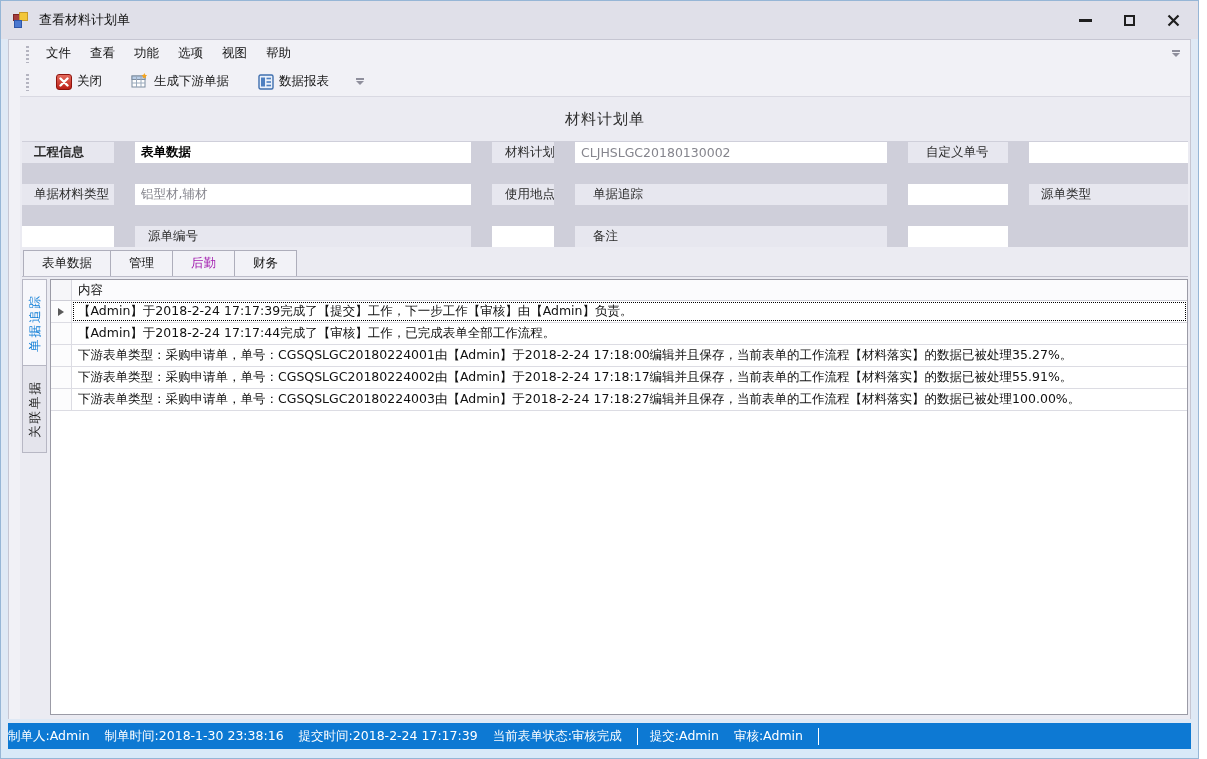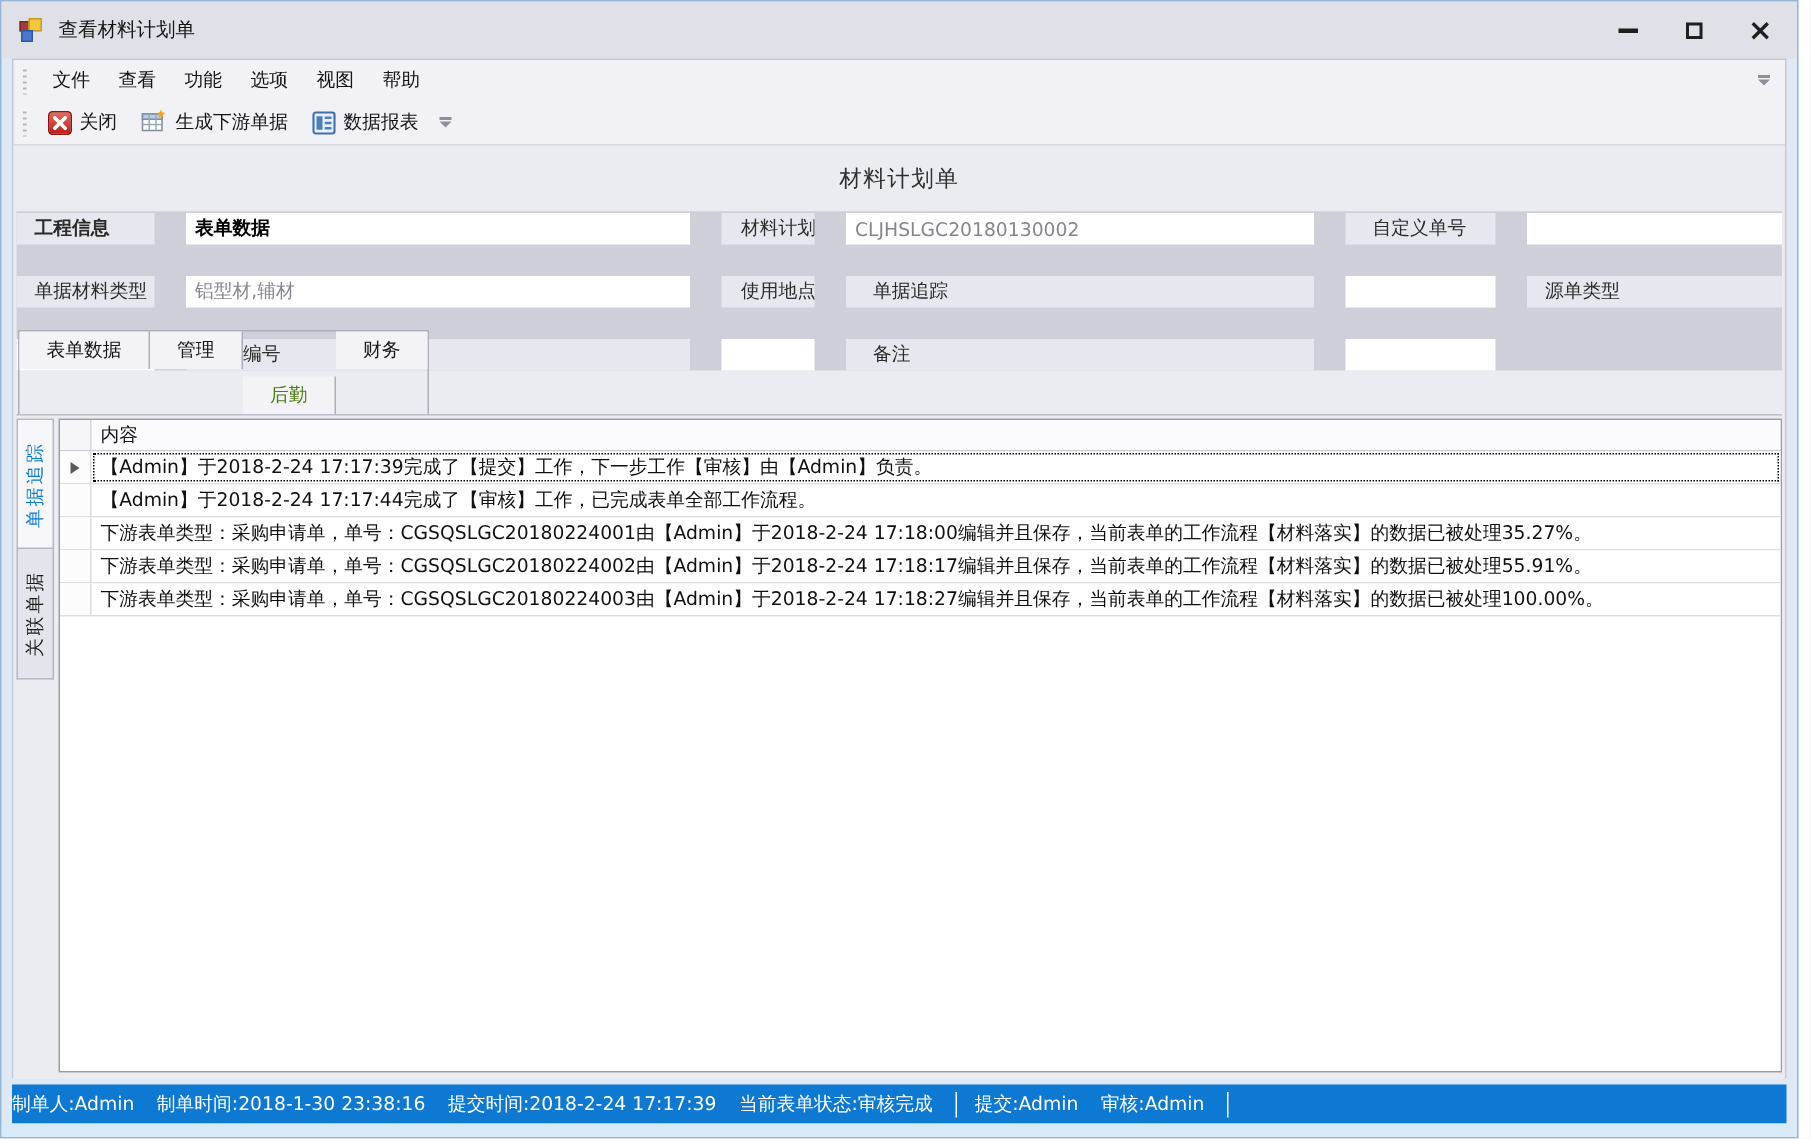--- a/index.html
+++ b/index.html
@@ -33,34 +33,35 @@
   .win-btn { width: 30px; height: 24px; display: flex; align-items: center; justify-content: center; cursor: default; }
   .glyph-min { width: 13px; height: 3px; background: #1f1f1f; }
   .glyph-max { width: 11px; height: 11px; border: 2px solid #1f1f1f; background: transparent; }
   
   .app-body {
     margin: 0 7px; flex: 1 1 auto;
     border: 1px solid #c6c6d2; border-bottom: none;
     background: #f1f1f6;
     display: flex; flex-direction: column;
     min-height: 0;
+    padding-left: 11px;
   }
   .grip {
     width: 5px; height: 18px; margin: 0 7px 0 3px; flex: 0 0 5px;
     background-image: radial-gradient(#b4b4c0 35%, transparent 36%);
     background-size: 5px 4px;
   }
   
   .menubar { height: 27px; flex: 0 0 27px; display: flex; align-items: center; padding-left: 2px; }
   .menu-item { padding: 3px 9px; margin-right: 1px; color: #141414; cursor: default; }
   .overflow-btn { margin-left: auto; margin-right: 8px; width: 12px; display:flex; flex-direction:column; align-items:center; gap:1px; cursor: default;}
   .overflow-btn .bar { width: 8px; height: 2px; background: #8f8f9c; }
   .overflow-btn .tri { width: 0; height: 0; border-left: 4px solid transparent; border-right: 4px solid transparent; border-top: 4px solid #8f8f9c; }
   
-  .toolbar { height: 29px; flex: 0 0 29px; display: flex; align-items: center; padding-left: 2px; }
+  .toolbar { height: 29px; flex: 0 0 29px; display: flex; align-items: center; padding-left: 2px; gap: 13px; }
   .tool-btn { display: flex; align-items: center; gap: 5px; padding: 3px 6px; margin-right: 4px; color: #141414; cursor: default; }
   .icon-close-red {
     width: 16px; height: 16px; border-radius: 3px;
     background: linear-gradient(#e56b5d, #bb1f17);
     border: 1px solid #8e130d;
     display: flex; align-items: center; justify-content: center;
   }
   .tool-icon-svg { display: block; }
   
   .content {
@@ -87,21 +88,21 @@
   .fcell.lab-mid { padding-left: 13px; }
   .fcell.lab-right { padding-left: 18px; }
   .fcell.bold { font-weight: bold; }
   .fval { background: #ffffff; display: flex; align-items: center; padding: 0 6px; color: #85858d; overflow: hidden; white-space: nowrap; }
   .fval.bold-black { color: #000; font-weight: bold; }
   
   .tabstrip { height: 27px; flex: 0 0 27px; display: flex; align-items: flex-end; margin-top: 3px; border-bottom: 1px solid #bdbdca; }
   .tabs-box { display: flex; border: 1px solid #aeaebb; border-bottom: none; margin-left: 1px; }
   .tab { height: 25px; display: flex; align-items: center; justify-content: center; background: #f2f2f7; border-right: 1px solid #aeaebb; padding: 0 18px; color: #161616; cursor: default; white-space: nowrap; }
   .tab:last-child { border-right: none; }
-  .tab.active { color: #4d7c0f; margin-top: 30px; }
+  .tab.active { color: #a21caf; }
   
   .main-region { flex: 1 1 auto; min-height: 0; display: flex; padding-top: 2px; }
   .side-strip { width: 25px; flex: 0 0 25px; margin-right: 3px; display: flex; flex-direction: column; }
   .side-tab { width: 25px; height: 87px; position: relative; border: 1px solid #b7b7c4; background: #e4e4ec; cursor: default; }
   .side-tab + .side-tab { border-top: none; }
   .side-tab.active { background: #f7f7fb; }
   .side-tab span {
     position: absolute; top: 50%; left: 50%;
     transform: translate(-50%, -50%) rotate(-90deg);
     white-space: nowrap; font-size: 12.5px; letter-spacing: 2px; color: #1c1c1c;

